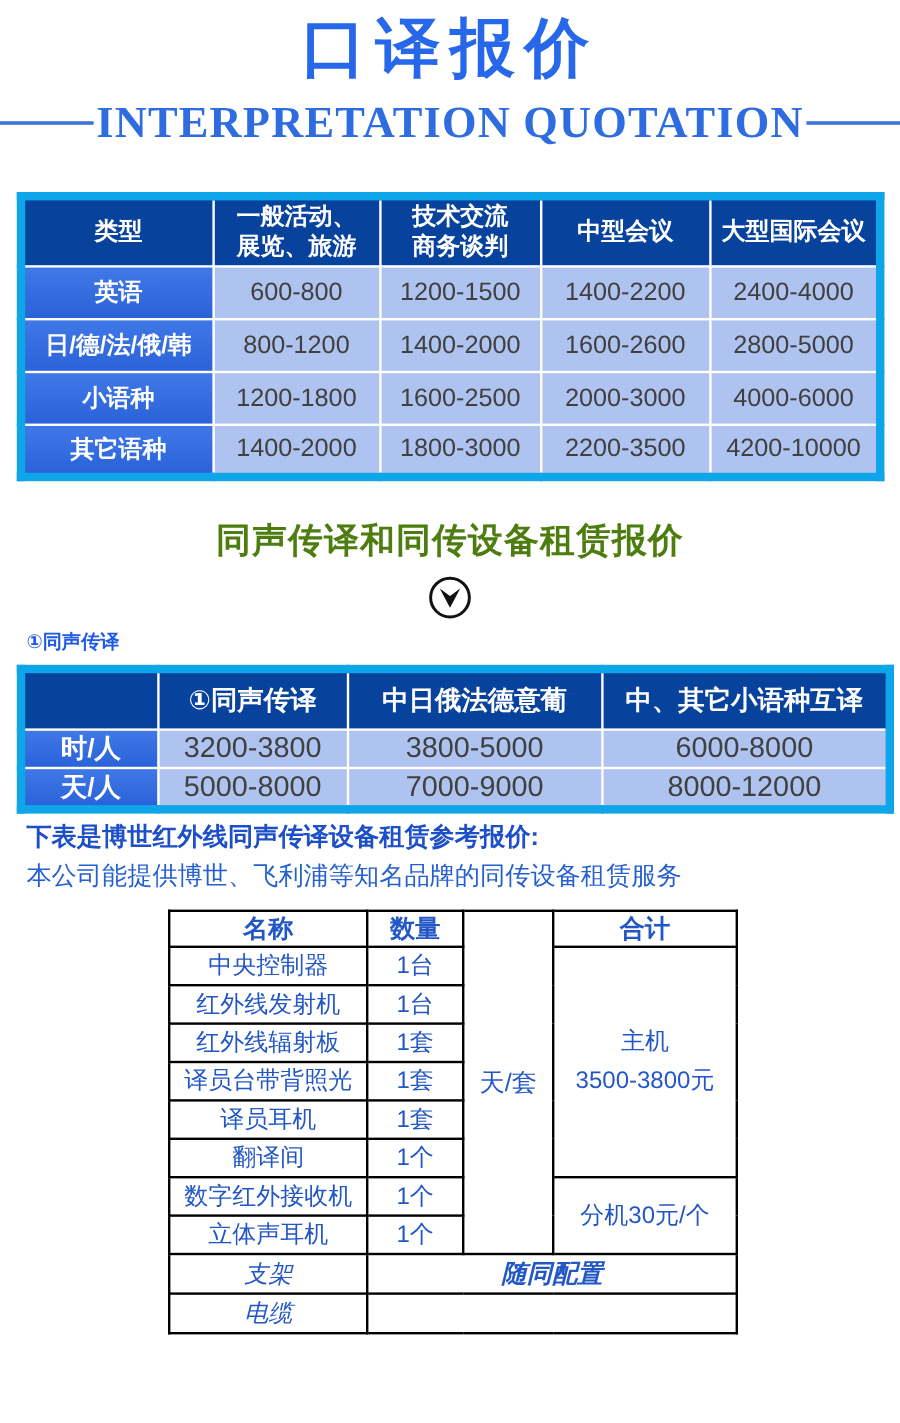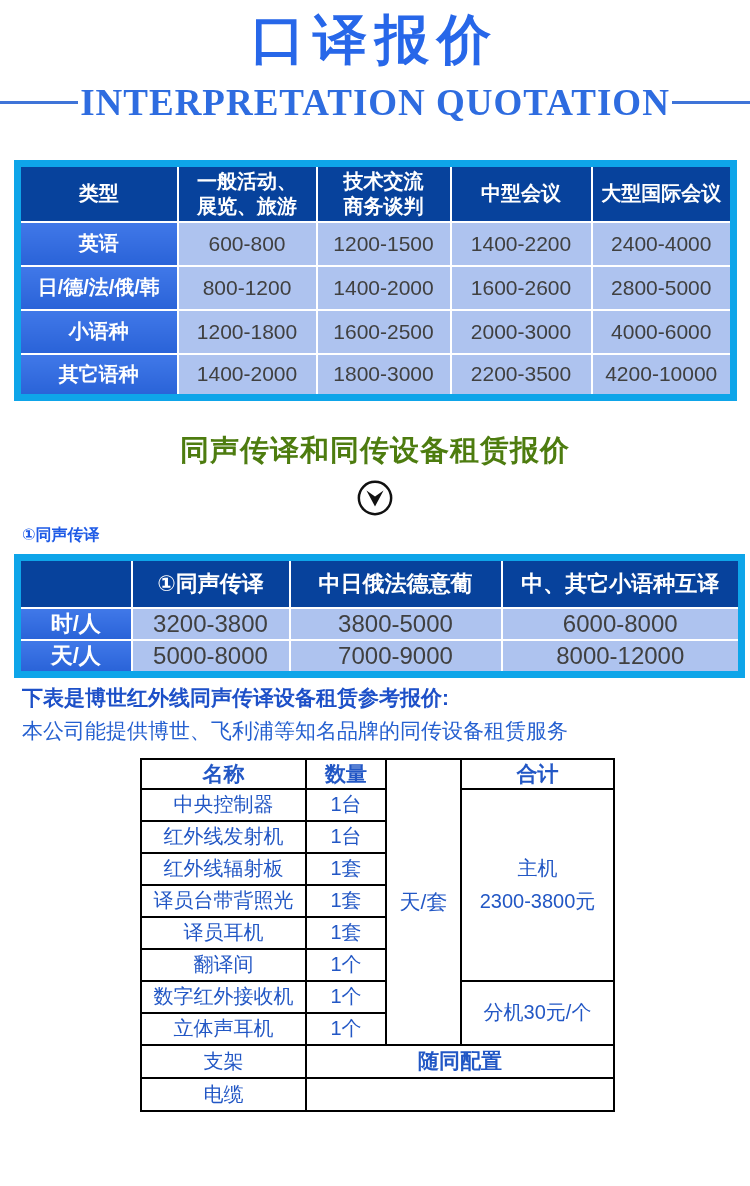--- a/index.html
+++ b/index.html
@@ -64,21 +64,21 @@
     border-collapse:collapse;table-layout:fixed;
     margin:14px 0 0 140px;width:473px;
     border:2px solid #000000;
     color:#2257c5;font-size:20px;
   }
   #equipment-table th,#equipment-table td{
     border:2px solid #000000;padding:0;text-align:center;vertical-align:middle;
   }
   #equipment-table tr{height:32px;}
   #equipment-table tr.eq-hdr{height:30px;}
-  #equipment-table tr.eq-extra{height:33px;}
+  #equipment-table tr.eq-extra{height:33px;font-style:italic;}
   #equipment-table th{font-weight:bold;font-size:21px;}
   .unit-cell{font-size:21px;}
   .total-main div{line-height:33px;}
   .merged-note{font-weight:bold;font-size:21px;}
 </style>
 </head>
 <body>
 
 <div class="page">
 
@@ -192,21 +192,21 @@
       <th>名称</th>
       <th>数量</th>
       <td class="unit-cell" rowspan="9">天/套</td>
       <th>合计</th>
     </tr>
     <tr>
       <td>中央控制器</td>
       <td>1台</td>
       <td class="total-main" rowspan="6">
         <div>主机</div>
-        <div>2300-3800元</div>
+        <div>3500-3800元</div>
       </td>
     </tr>
     <tr>
       <td>红外线发射机</td>
       <td>1台</td>
     </tr>
     <tr>
       <td>红外线辐射板</td>
       <td>1套</td>
     </tr>

